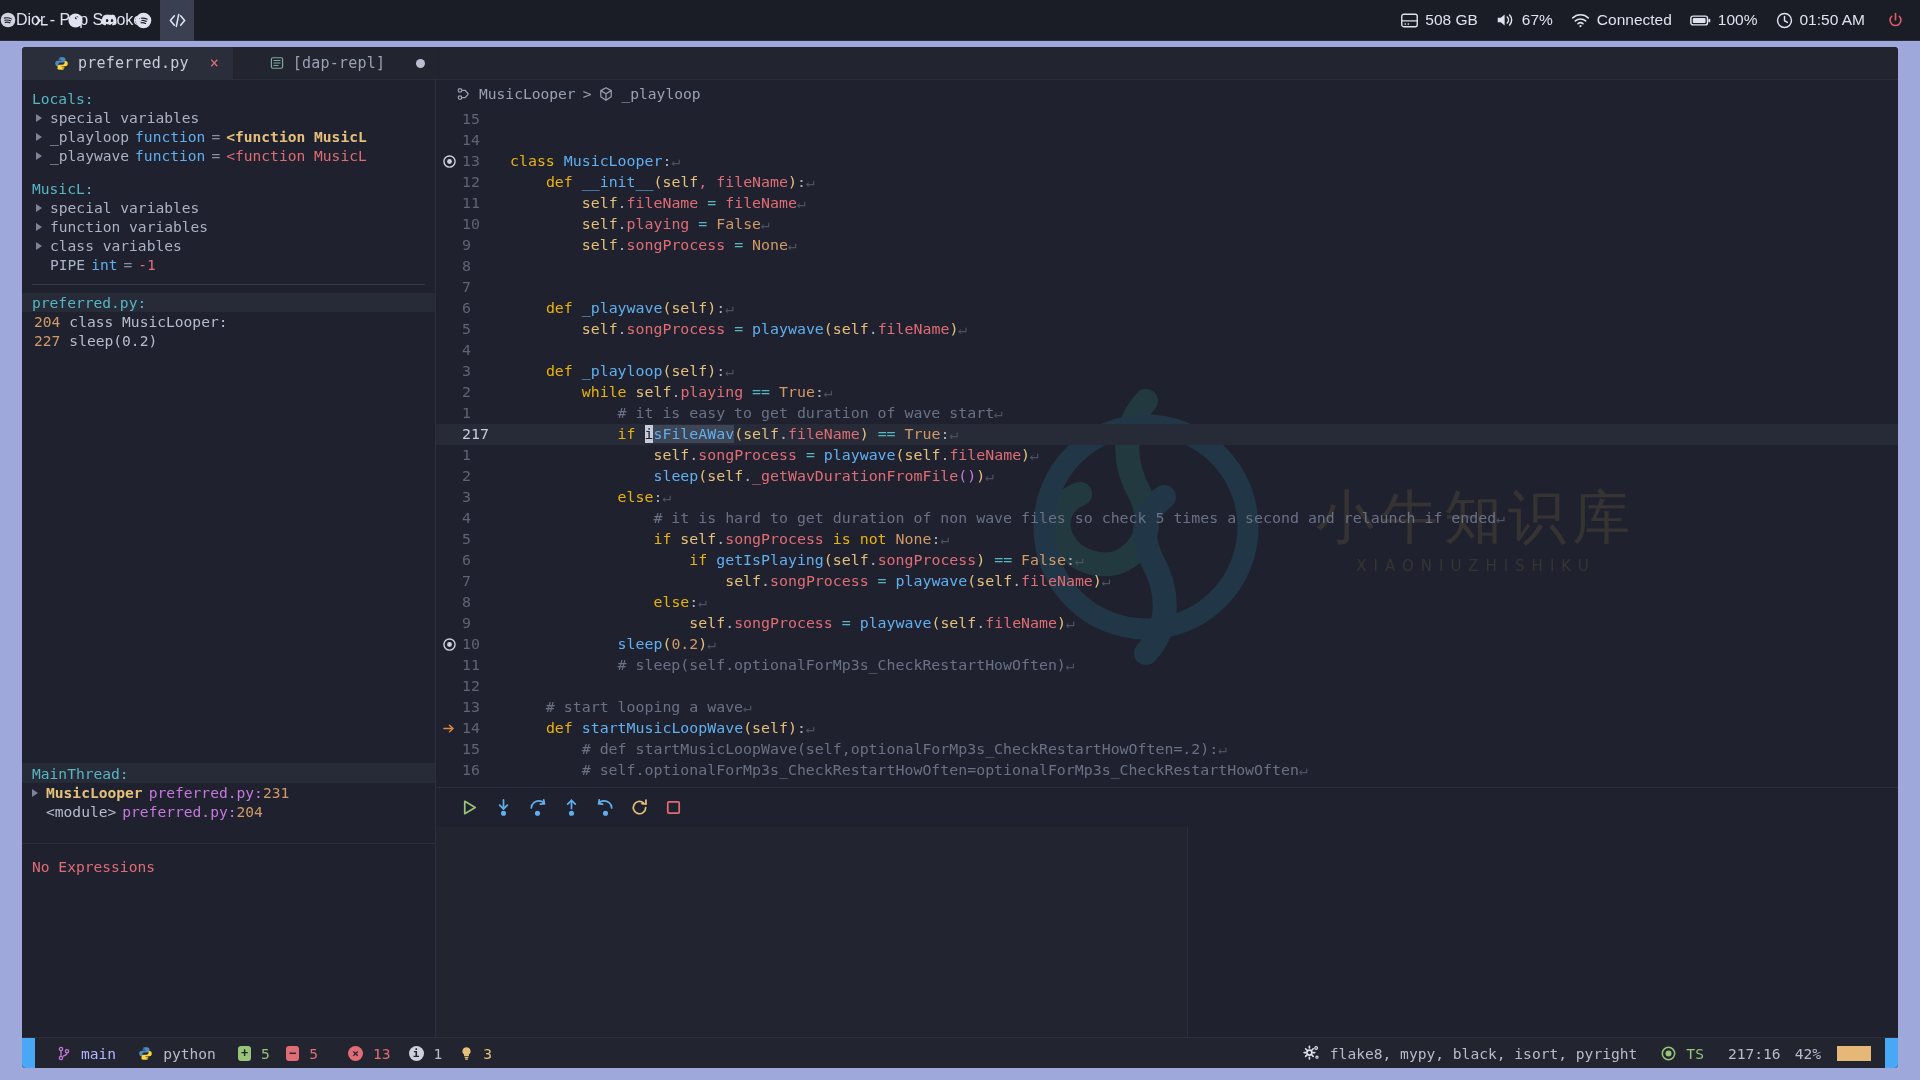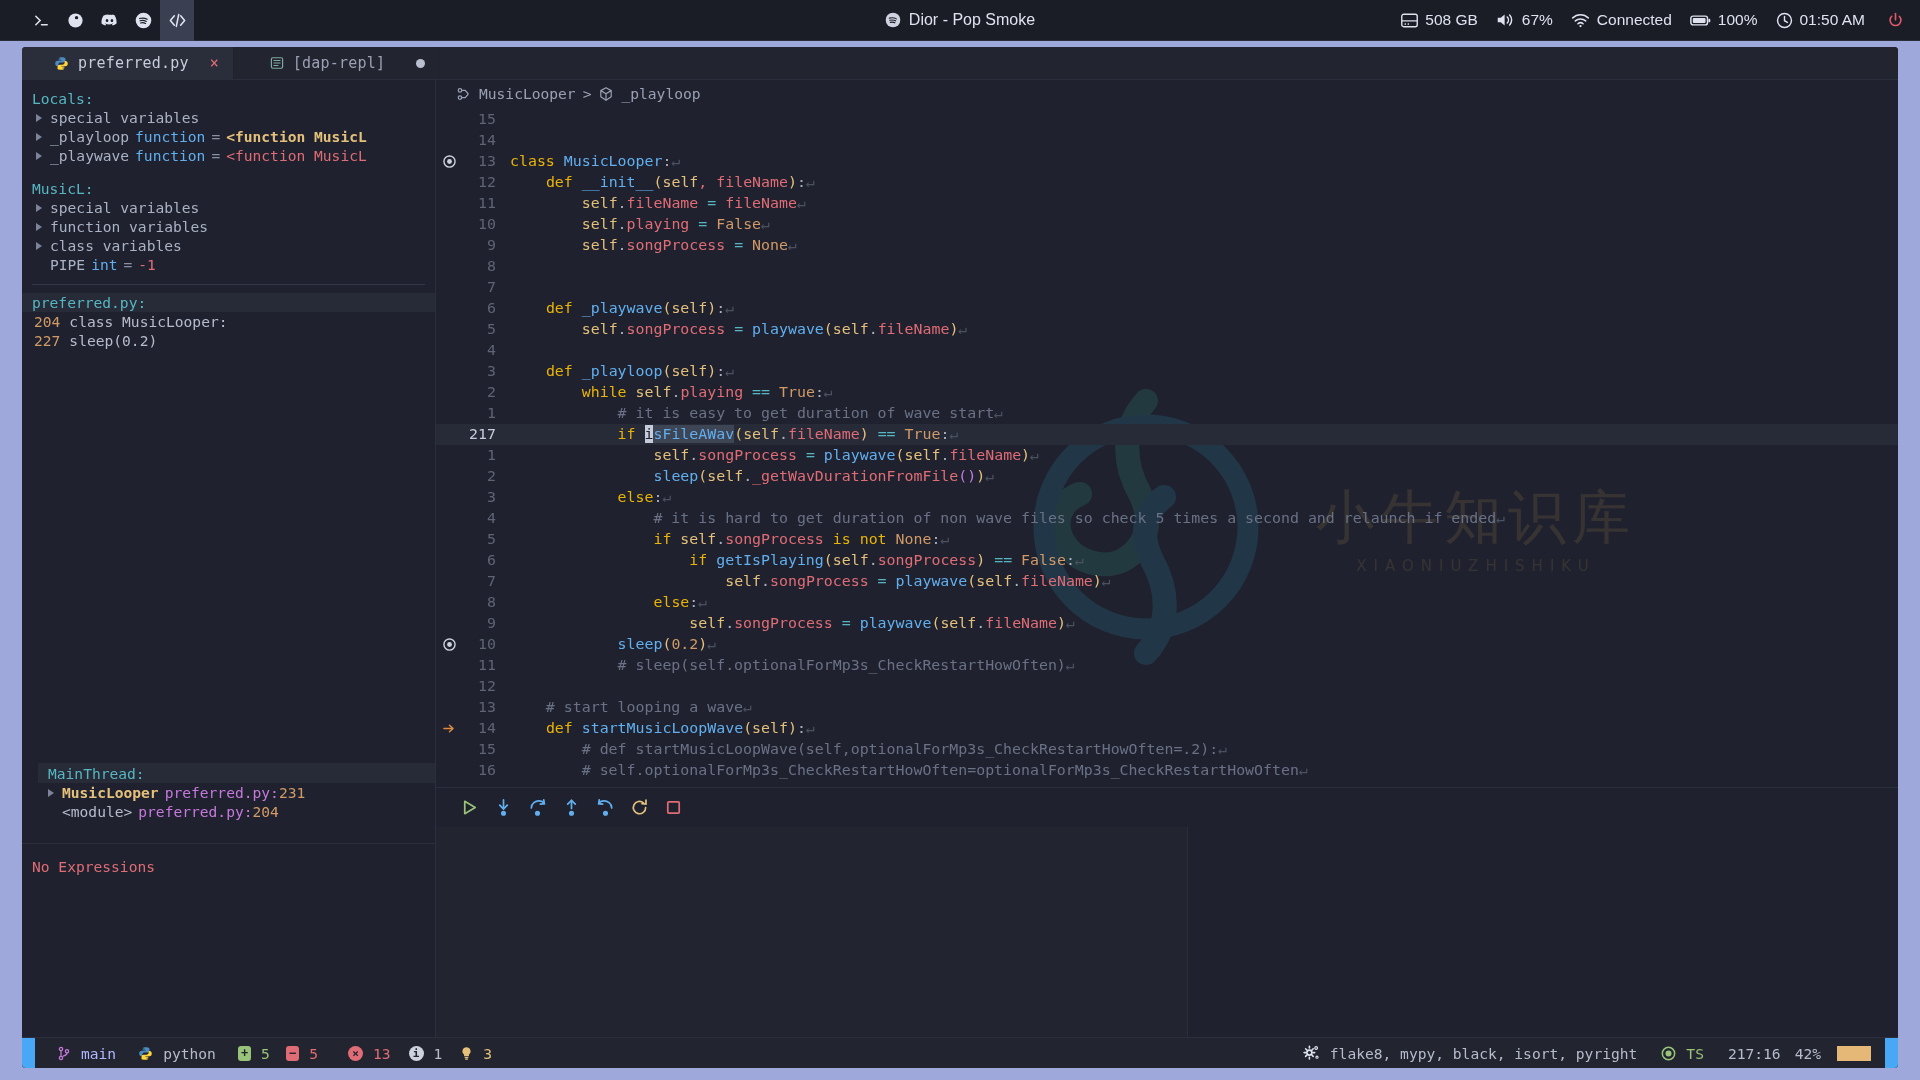--- a/index.html
+++ b/index.html
@@ -24,22 +24,22 @@
     width: 34px; height: 41px;
     display: flex; align-items: center; justify-content: center;
     color: #cfd3e0;
   }
   .tray-app.first { margin-left: 24px; }
   .tray-app.active { background: #3a3f52; }
   .tray-app svg { display: block; }
 
   .topbar-center {
     position: absolute; left: 0; right: 0;
-    display: flex; align-items: center; justify-content: center;
-    gap: 8px;
+    display: flex; align-items: center; justify-content: flex-start;
+    gap: 0;
     font-family: "Liberation Sans", sans-serif;
     font-size: 16px; color: #dfe3ef;
     pointer-events: none;
   }
   .topbar-center > * { pointer-events: auto; }
 
   .tray-right {
     margin-left: auto; display: flex; align-items: center;
     gap: 8px; padding-right: 16px;
     font-family: "Liberation Sans", sans-serif;
@@ -119,21 +119,21 @@
 
   .pane-sep { height: 1px; background: #333849; margin: 10px 10px 0 10px; }
 
   .pane-bp { padding: 8px 0 0 0; }
   .bp-file { color: #56b6c2; padding: 1px 10px 1px 10px; background: #272b38; }
   .bp-row { display: flex; gap: 9px; padding: 1px 10px 1px 12px; color: #b6bccd; white-space: nowrap; }
   .bp-ln { color: #d19a66; }
 
   .pane-fill { flex: 1; min-height: 0; }
 
-  .pane-stack { padding: 0 0 0 16px; }
+  .pane-stack { padding: 0 0 0 0; }
   .stack-title { color: #56b6c2; padding: 2px 10px 1px 10px; background: #272b38; }
   .stack-row { display: flex; align-items: center; gap: 6px; padding: 1px 10px 1px 10px; white-space: nowrap; }
   .stack-fn { color: #e5c07b; font-weight: bold; }
   .stack-fn.plain { color: #b6bccd; font-weight: normal; }
   .stack-loc { color: #c678dd; }
   .stack-loc .lnum { color: #d19a66; }
 
   .pane-expr { padding: 12px 0 0 0; border-top: 1px solid #2b2f3d; }
   .expr-empty { color: #e06c75; padding: 2px 10px; }
 
@@ -163,21 +163,21 @@
   .wm-py { font-family: "DejaVu Sans", sans-serif; font-size: 15px; color: #6b5a3e; letter-spacing: 7px; text-align: center; }
 
   .code { position: relative; z-index: 2; padding-top: 2px; font-size: 14.9px; line-height: 21px; }
   .cline { display: flex; align-items: center; height: 21px; white-space: pre; }
   .cline.current { background: #272b38; }
   .gutter-mark {
     width: 26px; text-align: center; flex: none;
     color: #e06c75; font-size: 13px;
   }
   .lnum {
-    width: 34px; text-align: right; flex: none;
+    width: 34px; text-align: left; flex: none;
     color: #5e6475; padding-right: 0;
   }
   .cline.current .lnum { color: #c6ccdb; width: 34px; }
   .ctext { padding-left: 14px; }
 
   
   .kw { color: #eab308; }
   .cls { color: #61afef; }
   .fn { color: #61afef; }
   .slf { color: #e5c07b; }

